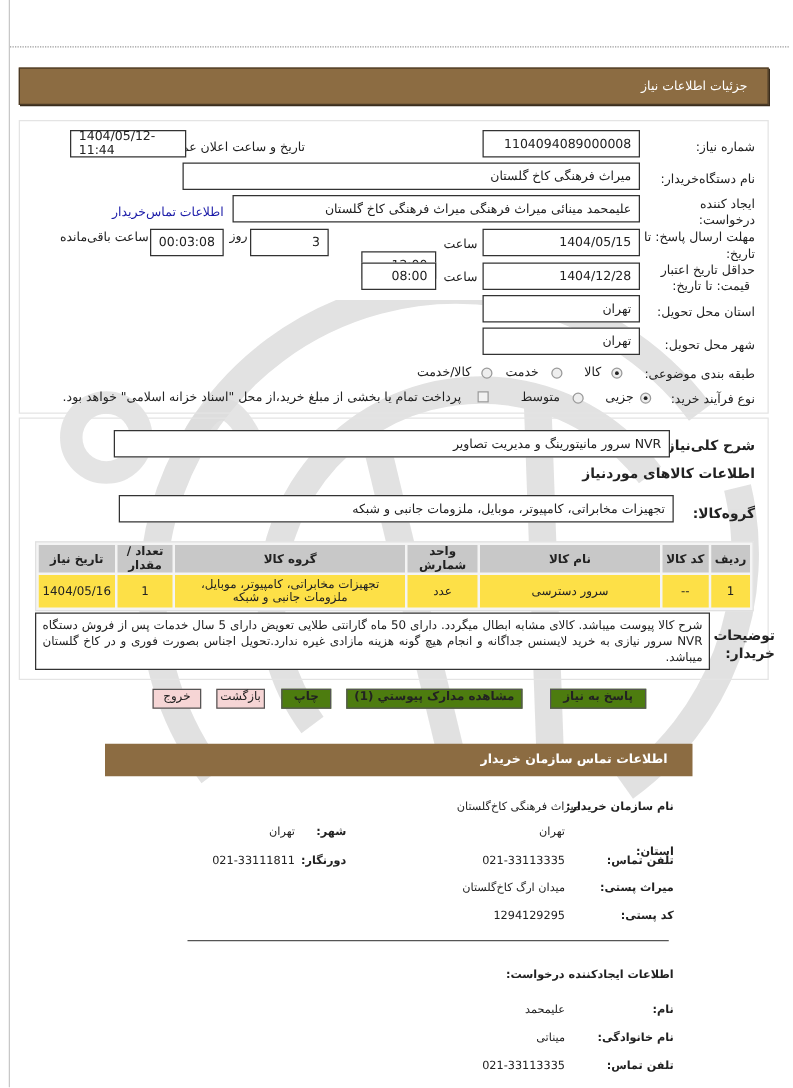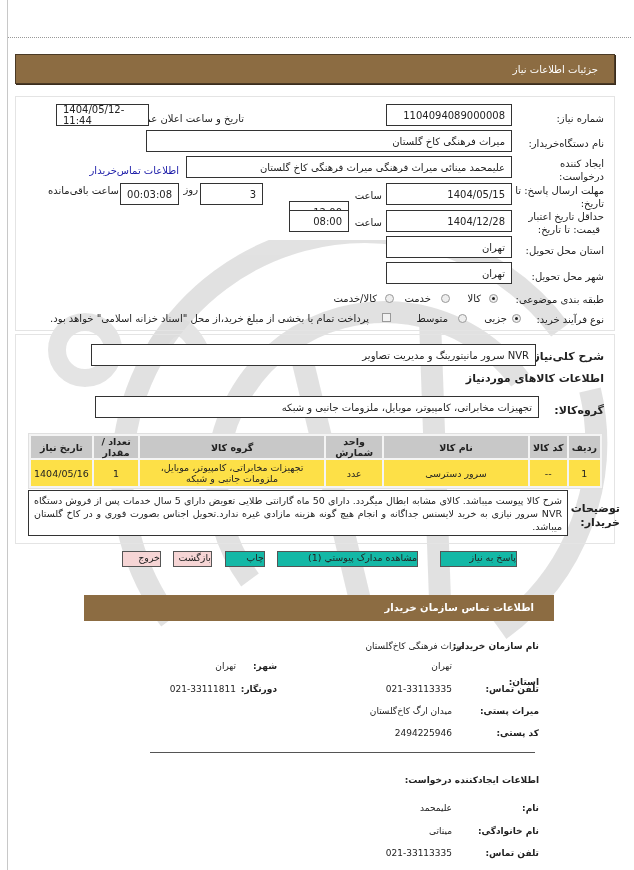--- a/index.html
+++ b/index.html
@@ -28,22 +28,22 @@
   .box.ltr { direction:ltr; justify-content:flex-end; }
   .link { color:#1a1aa8; }
   .radio { position:absolute; width:9px; height:9px; border:1px solid #999; border-radius:50%; background:#eee; box-sizing:border-box; }
   .radio.on::after { content:""; position:absolute; left:2px; top:2px; width:3px; height:3px; background:#222; border-radius:50%; }
   .check { position:absolute; width:9px; height:9px; border:1px solid #999; background:#f2f2f2; box-sizing:border-box; }
   .bold-lbl { font-weight:bold; font-size:11px; }
   table.items { position:absolute; left:28px; top:433px; width:575px; border-collapse:separate; border-spacing:2px; direction:rtl; font-size:9.5px; background:#f4f4f4; border:1px solid #e0e0e0; }
   table.items th { background:#c8c8c8; color:#222; font-weight:bold; height:22px; padding:0 3px; line-height:11px; }
   table.items td { background:#fde047; text-align:center; height:26px; padding:0 3px; line-height:11px; }
   .desc-box { position:absolute; left:28px; top:490px; width:540px; height:46px; border:1px solid #333; box-sizing:border-box; background:#fff; direction:rtl; padding:3px 5px; font-size:9.5px; line-height:13px; text-align:justify; }
-  .btn { position:absolute; top:551px; height:16px; box-sizing:border-box; border:1px solid #555; font-size:9.5px; direction:rtl; line-height:12px; cursor:pointer; }
-  .btn.green { background:#14b8a6; }
+  .btn { position:absolute; top:551px; height:16px; box-sizing:border-box; border:1px solid #555; font-size:9.5px; direction:rtl; text-align:center; line-height:12px; cursor:pointer; }
+  .btn.green { background:#4d7c0f;font-weight:bold; }
   .btn.red { background:#f6d5d5; }
   .kk { position:absolute; font-weight:bold; font-size:9px; direction:rtl; text-align:right; }
   .vv { position:absolute; font-size:9px; direction:rtl; text-align:right; }
   .divider { position:absolute; left:150px; top:752px; width:385px; height:1px; background:#555; }
 </style>
 </head>
 <body>
 
 <div class="left-rule"></div>
 <div class="top-dotted"></div>
@@ -174,21 +174,21 @@
 
 <div class="kk" style="right:95px; top:684px;">تلفن تماس:</div>
 <div class="vv" style="right:182px; top:684px;">021-33113335</div>
 <div class="kk" style="right:357px; top:684px;">دورنگار:</div>
 <div class="vv" style="right:398px; top:684px;">021-33111811</div>
 
 <div class="kk" style="right:95px; top:706px;">میراث پستی:</div>
 <div class="vv" style="right:182px; top:706px;">میدان ارگ کاخ‌گلستان</div>
 
 <div class="kk" style="right:95px; top:728px;">کد پستی:</div>
-<div class="vv" style="right:182px; top:728px;">2494225946</div>
+<div class="vv" style="right:182px; top:728px;">1294129295</div>
 
 <div class="divider"></div>
 
 <div class="kk" style="right:95px; top:775px;">اطلاعات ایجاد‌کننده درخواست:</div>
 <div class="kk" style="right:95px; top:803px;">نام:</div>
 <div class="vv" style="right:182px; top:803px;">علیمحمد</div>
 <div class="kk" style="right:95px; top:826px;">نام خانوادگی:</div>
 <div class="vv" style="right:182px; top:826px;">میناتی</div>
 <div class="kk" style="right:95px; top:848px;">تلفن تماس:</div>
 <div class="vv" style="right:182px; top:848px;">021-33113335</div>

